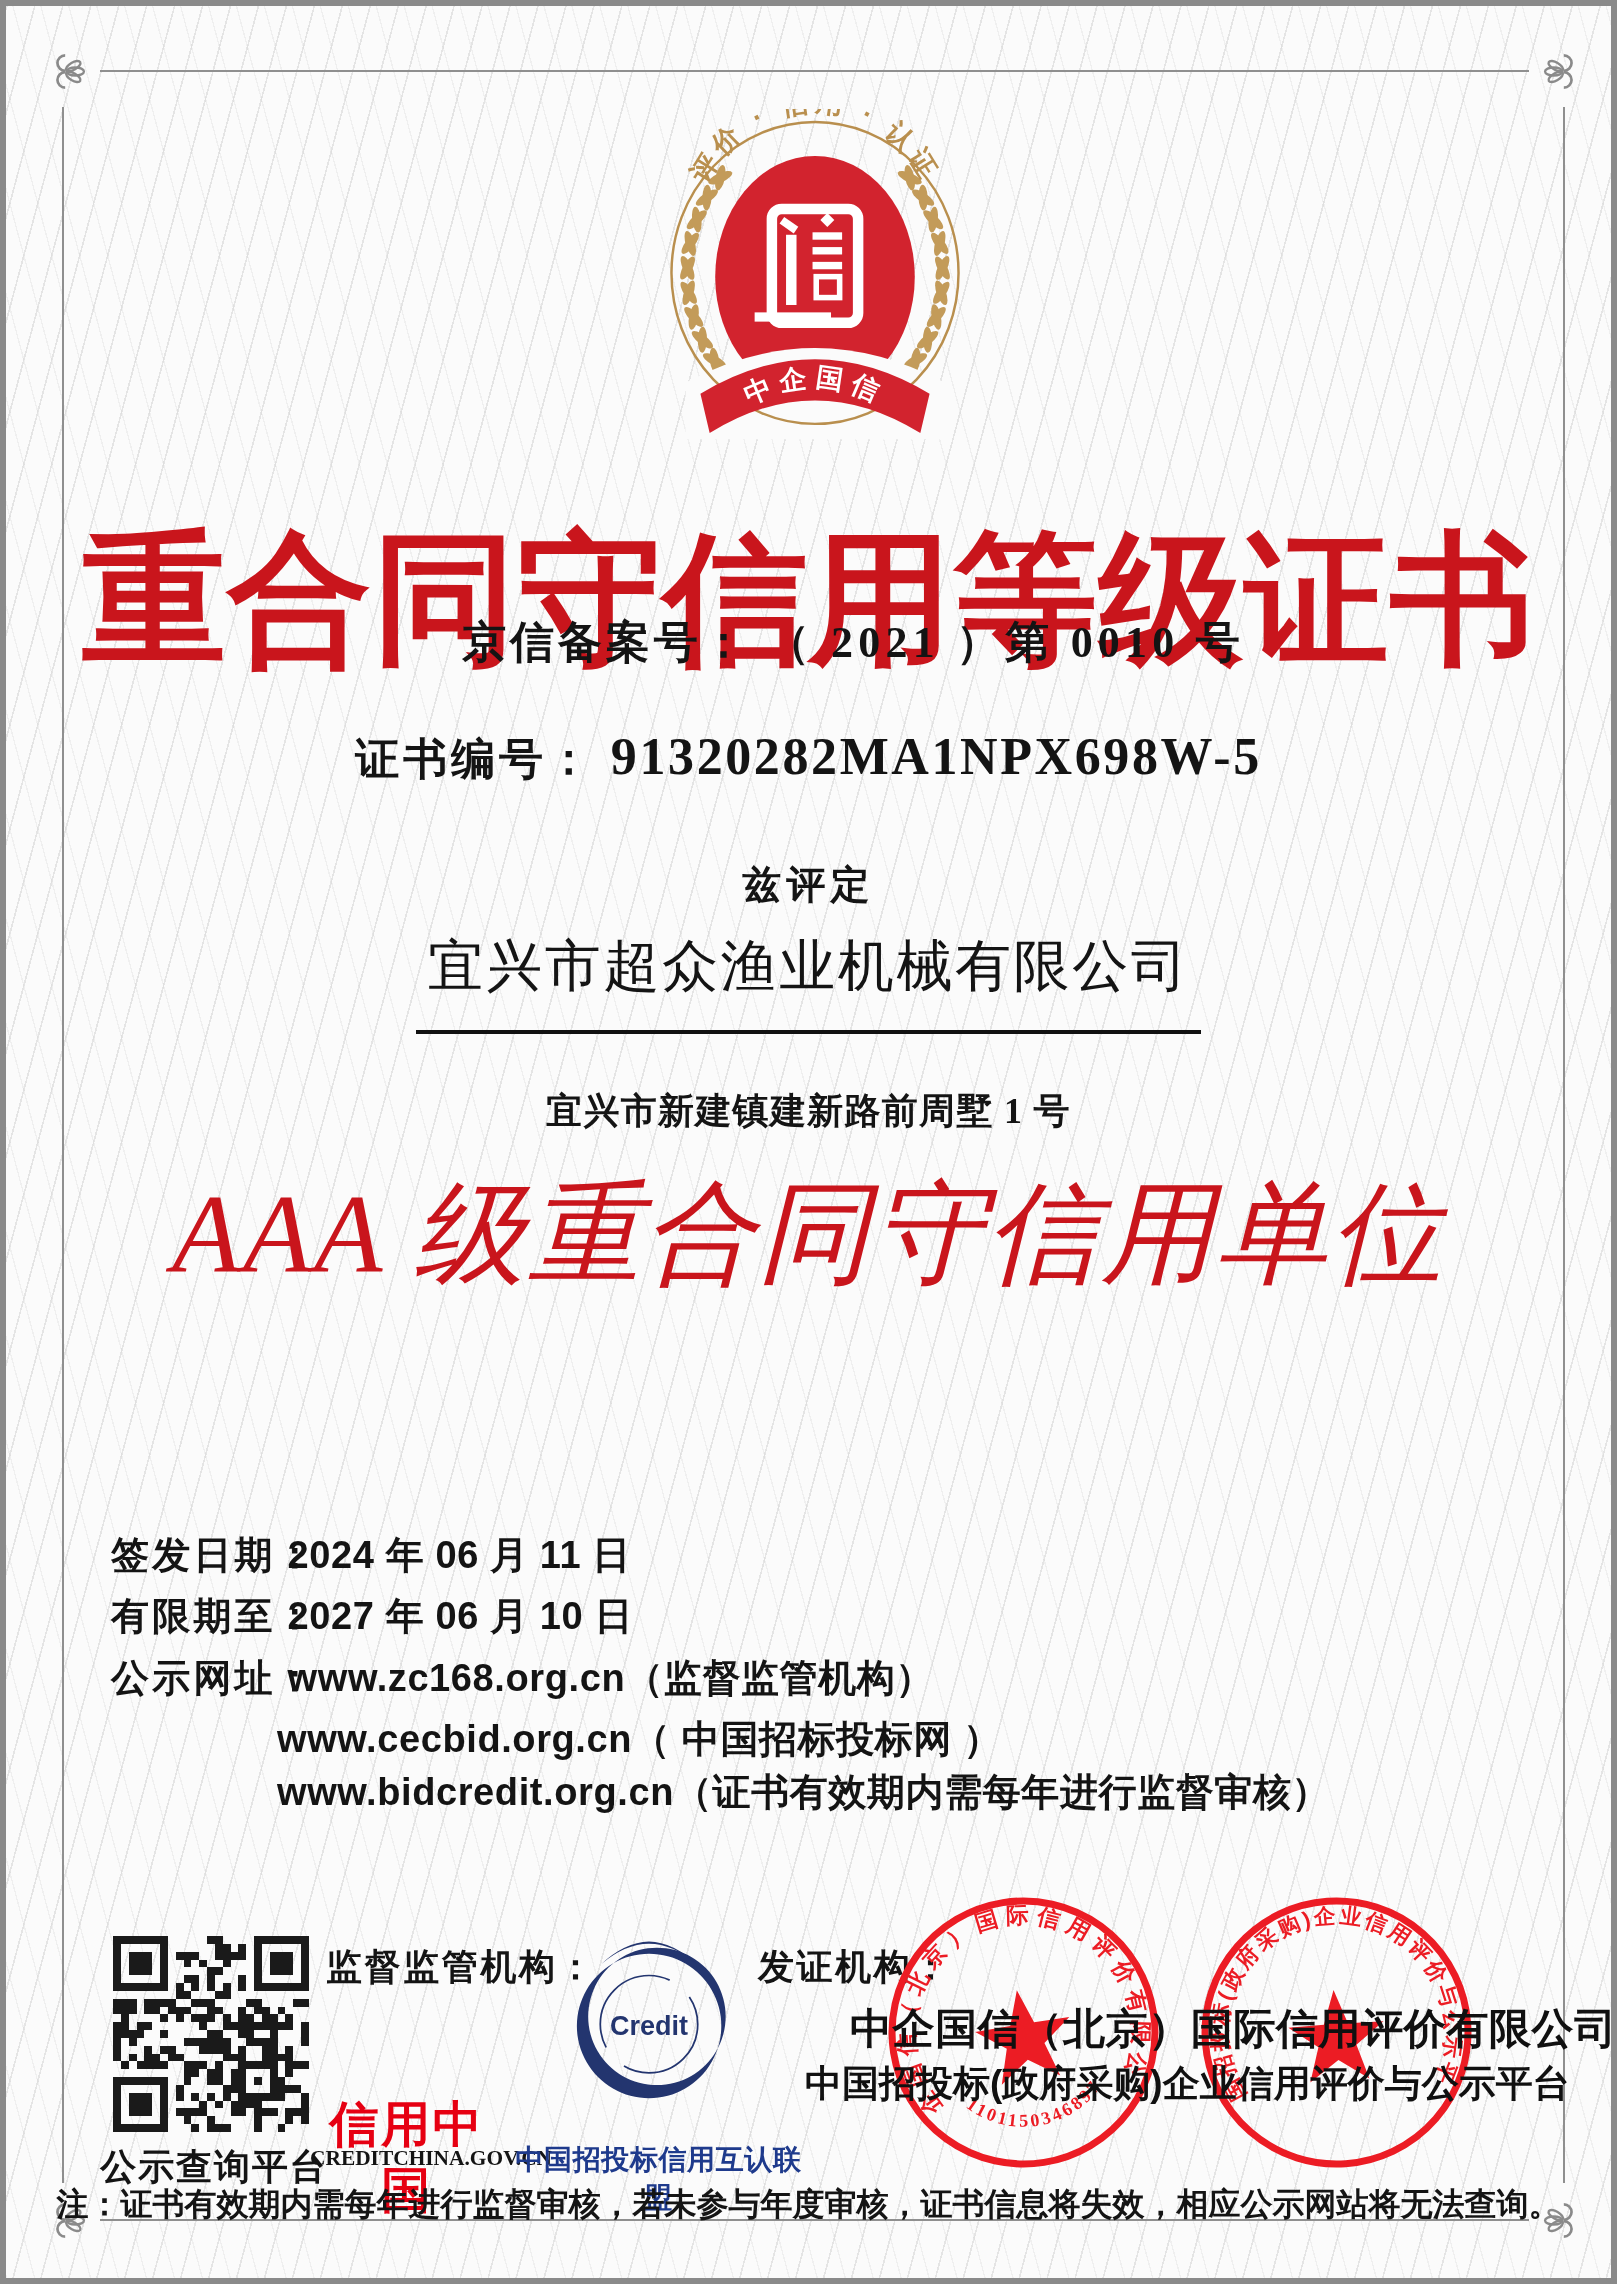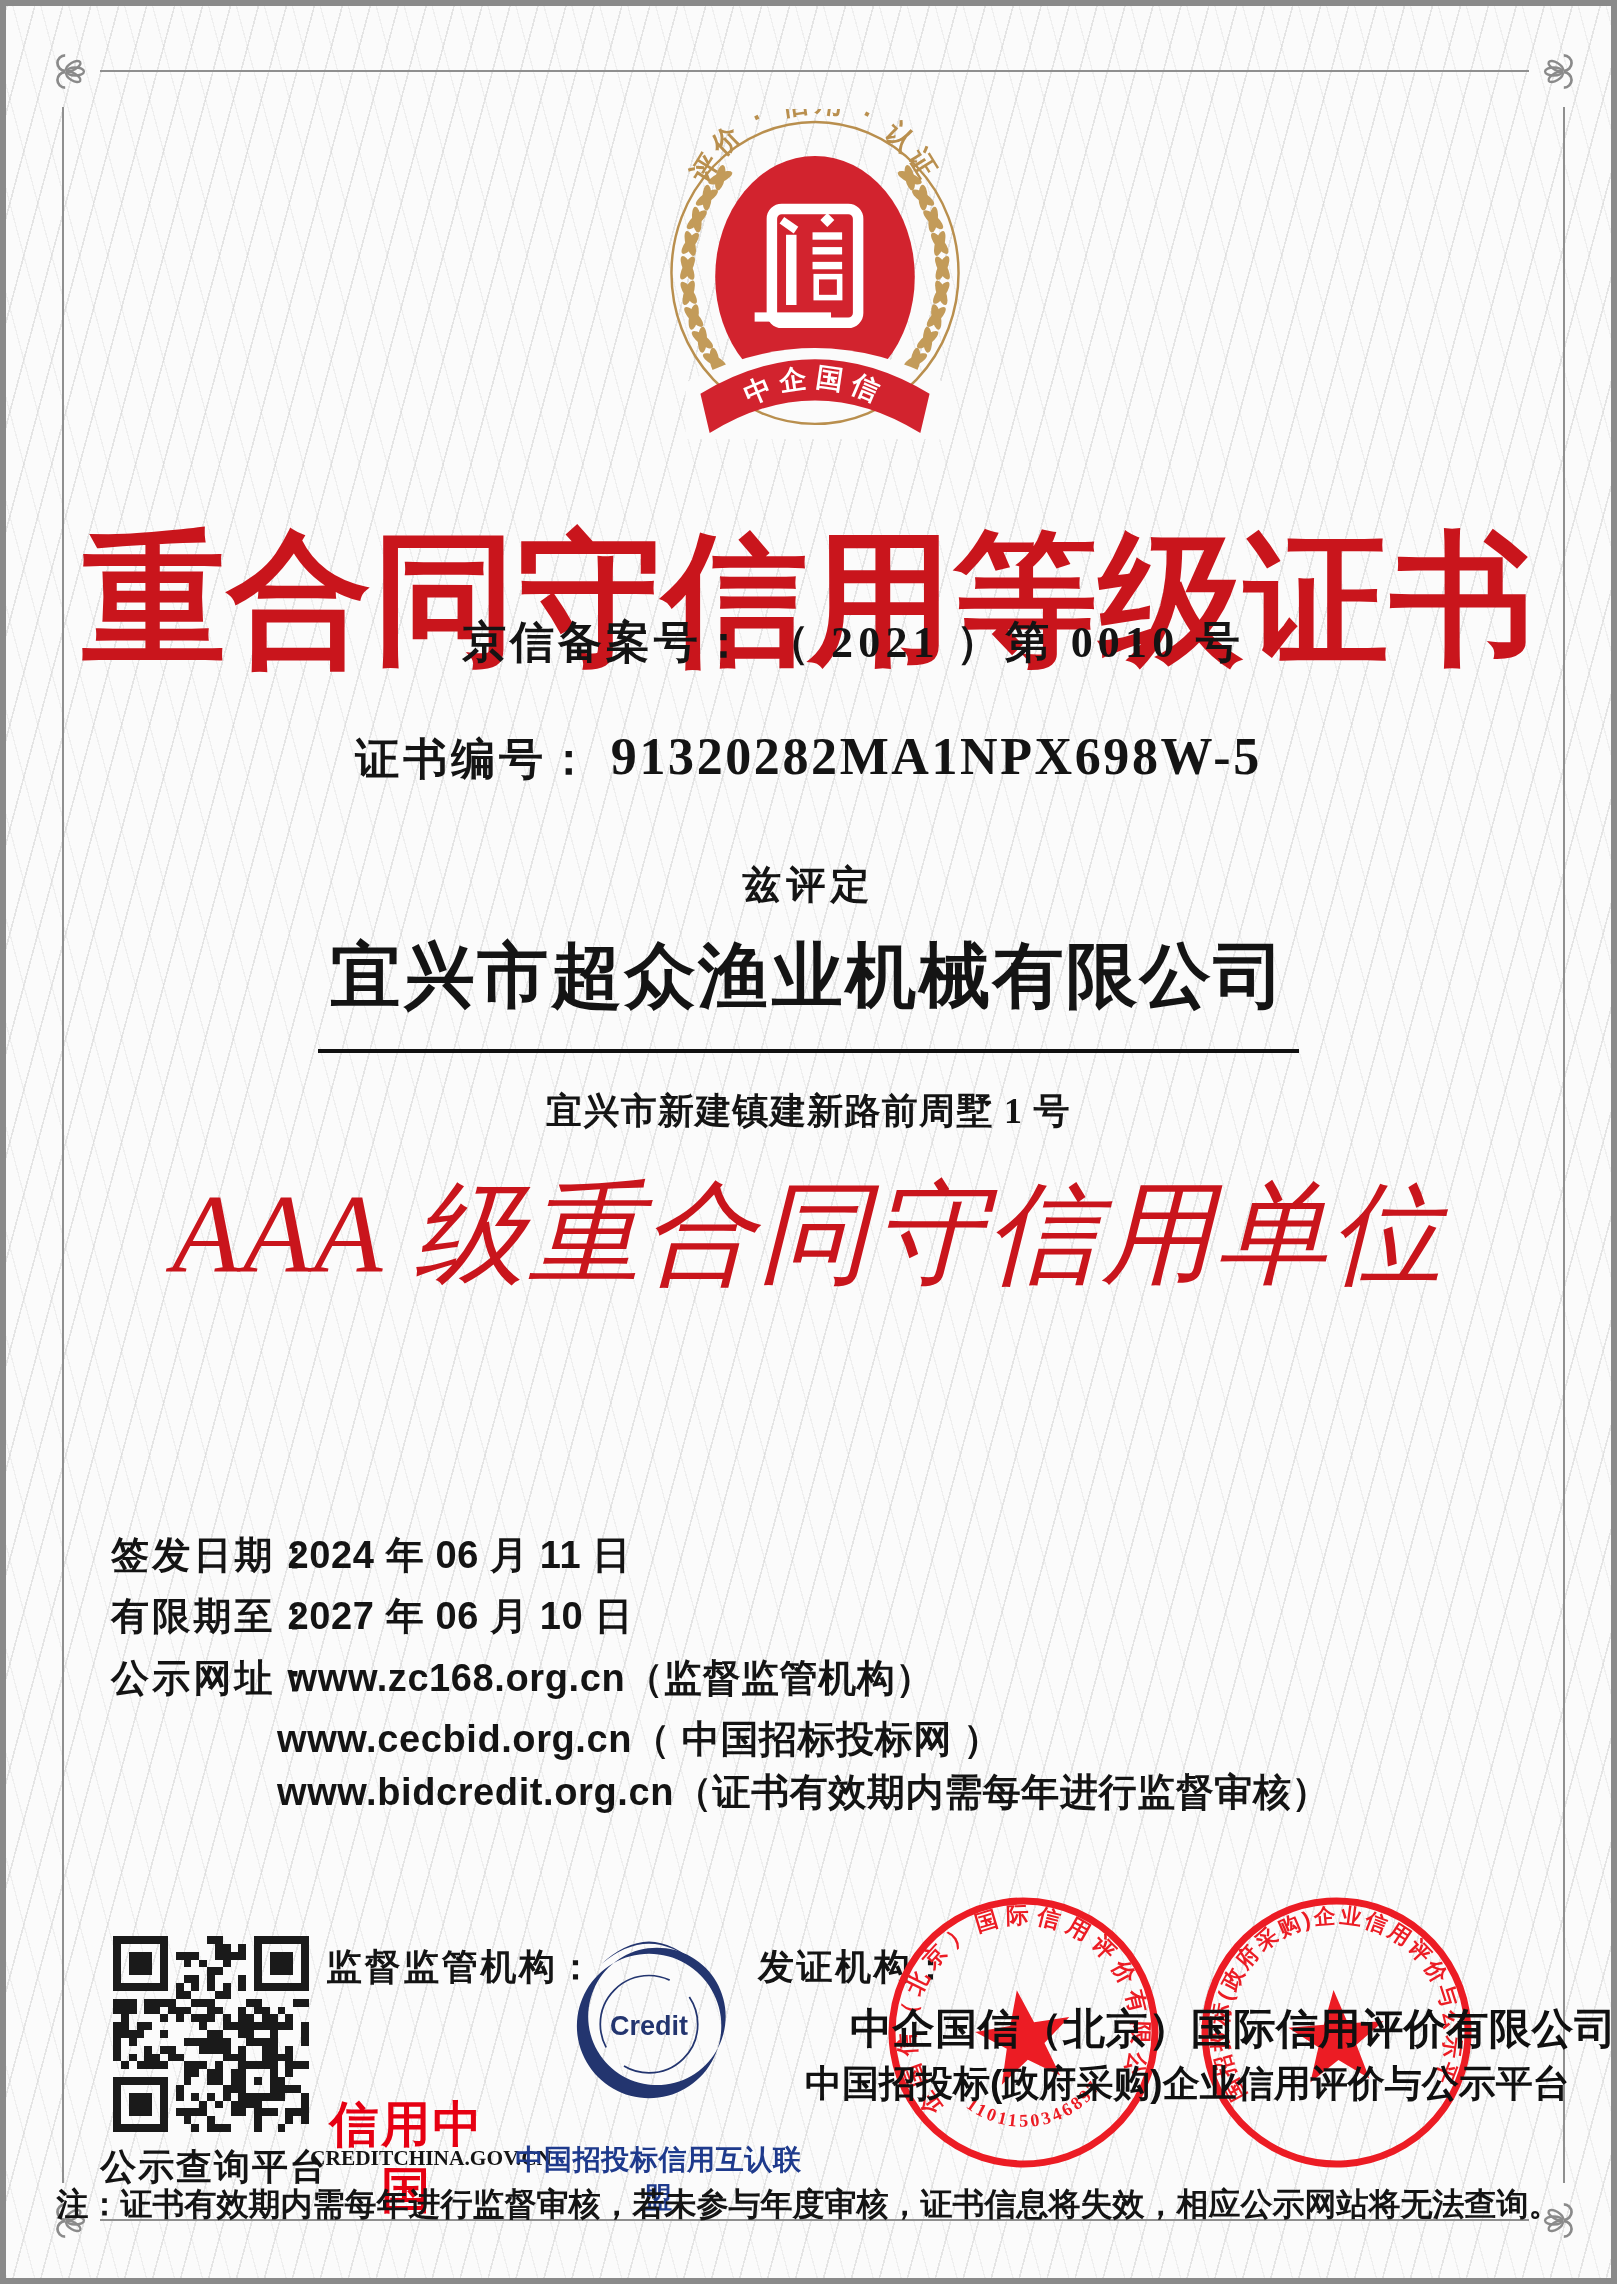--- a/index.html
+++ b/index.html
@@ -30,21 +30,21 @@
     font-family:Liberation Serif, serif;
   }
   .line-center{position:absolute;left:0;width:100%;text-align:center;}
   .filing{top:607px;font-size:44px;font-weight:700;letter-spacing:3.9px;padding-left:45px;}
   .filing .val{font-family:"Liberation Serif","DejaVu Serif",serif;letter-spacing:5.2px;}
   .certno{top:721px;font-size:44px;font-weight:700;letter-spacing:3.9px;}
   .certno .val{font-family:"Liberation Serif","DejaVu Serif",serif;font-size:52px;letter-spacing:2.6px;font-weight:700;}
   .hereby{top:852px;font-size:39px;font-weight:700;letter-spacing:5.2px;}
   .company-wrap{top:923px;}
   .company{
-    display:inline-block;font-size:71px;font-weight:700;
+    display:inline-block;font-size:56px;font-weight:400;
     font-family:"Liberation Serif","DejaVu Serif",serif;
     letter-spacing:2.6px;padding:0 11.7px 25px 11.7px;border-bottom:4.5px solid #111;
   }
   .address{top:1081px;font-size:36px;font-weight:700;font-family:"Liberation Serif","DejaVu Serif",serif;letter-spacing:1.3px;}
   .grade{
     top:1153px;font-size:112px;font-weight:400;font-style:italic;
     font-family:"Liberation Serif","DejaVu Serif",serif;
     color:#c9151c;letter-spacing:2.6px;
   }
   

